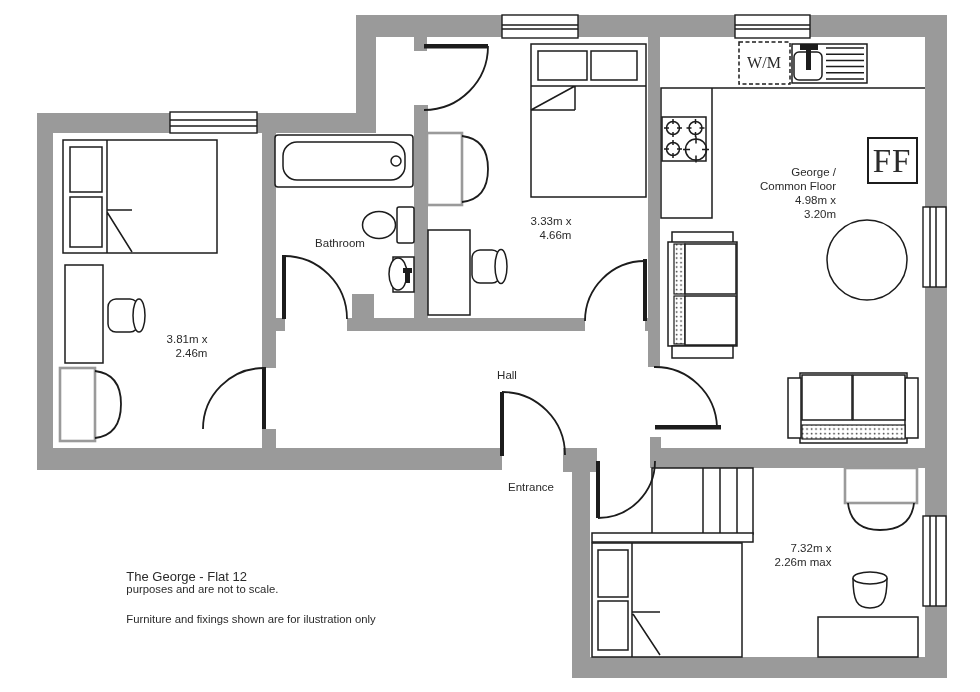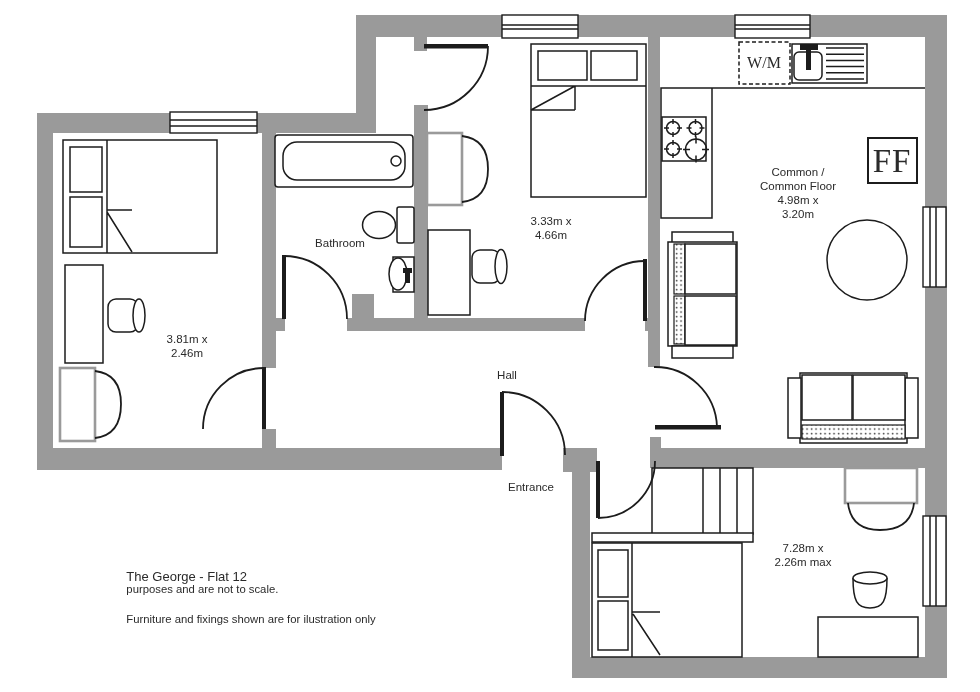--- a/index.html
+++ b/index.html
@@ -13,21 +13,21 @@
   .win{fill:#fff;stroke:var(--line,#1c1c1c);stroke-width:1.4;}
   .ln{fill:none;stroke:var(--line,#1c1c1c);stroke-width:1.5;}
   .lnf{fill:#fff;stroke:var(--line,#1c1c1c);stroke-width:1.5;}
   .gb{fill:#fff;stroke:var(--wall,#9a9a9a);stroke-width:2.6;}
   .leaf{fill:var(--line,#1c1c1c);}
   .arc{fill:none;stroke:var(--line,#1c1c1c);stroke-width:1.8;}
   .blk{fill:var(--line,#1c1c1c);}
   .dots{fill:url(#dotp);stroke:var(--line,#1c1c1c);stroke-width:1.2;}
   
   .lbl{
-    position:absolute;transform:translate(-50%,-50%);text-align:center;
+    position:absolute;transform:translate(-50%,-50%);text-align:right;
     font-size:11.5px;line-height:14px;color:var(--text,#2a2a2a);white-space:nowrap;
   }
   .serif{font-family:"Liberation Serif", serif;}
   .wm-lbl{font-size:16px;}
   .ff-lbl{font-size:33px;letter-spacing:1px;}
   .footer{
     position:absolute;left:251px;top:569px;transform:translateX(-50%);
     color:var(--text,#2a2a2a);white-space:nowrap;
   }
   .footer .t{font-size:13px;line-height:15px;}
@@ -260,26 +260,26 @@
     <div>3.81m x</div>
     <div>2.46m</div>
   </div>
 
   <div class="lbl" style="left:551px;top:228px">
     <div>3.33m x</div>
     <div>4.66m</div>
   </div>
 
   <div class="lbl" style="left:803px;top:555px">
-    <div>7.28m x</div>
+    <div>7.32m x</div>
     <div>2.26m max</div>
   </div>
 
   <div class="lbl" style="left:798px;top:193px">
-    <div>Common /</div>
+    <div>George /</div>
     <div>Common Floor</div>
     <div>4.98m x</div>
     <div>3.20m</div>
   </div>
 
   <div class="lbl serif wm-lbl" style="left:764px;top:63px">W/M</div>
 
   <div class="lbl serif ff-lbl" style="left:892px;top:161px">FF</div>
 
   <div class="footer">

